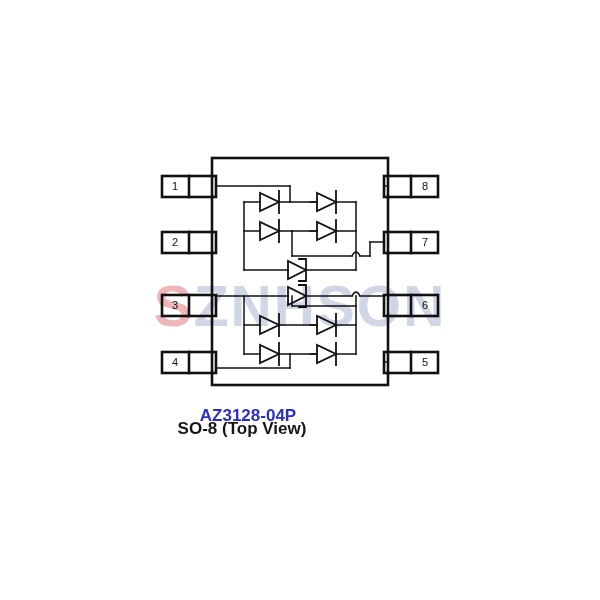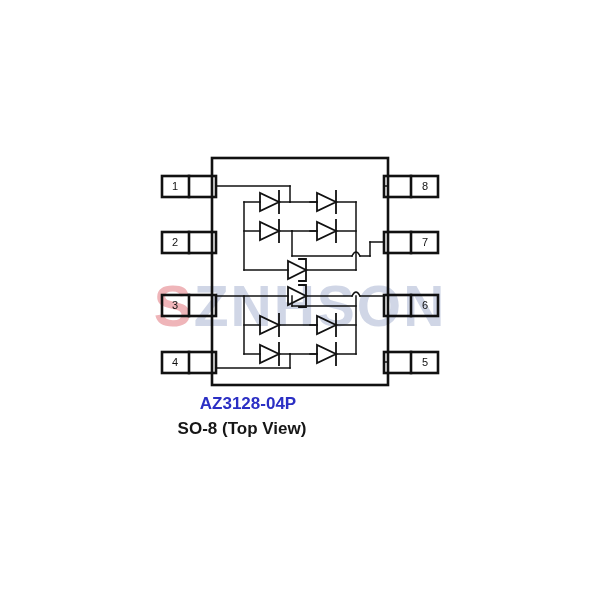--- a/index.html
+++ b/index.html
@@ -37,21 +37,21 @@
     font-family:"Liberation Sans", sans-serif;
     font-size:13px;
     letter-spacing:9px;
     color:rgba(160,172,200,0.55);
     white-space:nowrap;
   }
 
   
   #caption-part{
     position:absolute;
-    left:0; top:394px; width:496px;
+    left:0; top:406px; width:496px;
     text-align:center;
     font-size:17px;
     font-weight:bold;
     color:#2b2fc4;
     letter-spacing:0px;
   }
   #caption-view{
     position:absolute;
     left:0; top:419px; width:484px;
     text-align:center;

